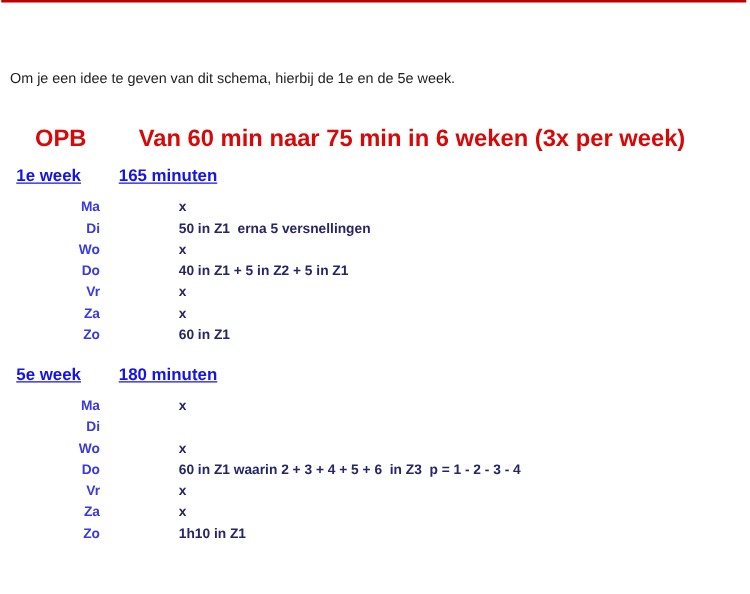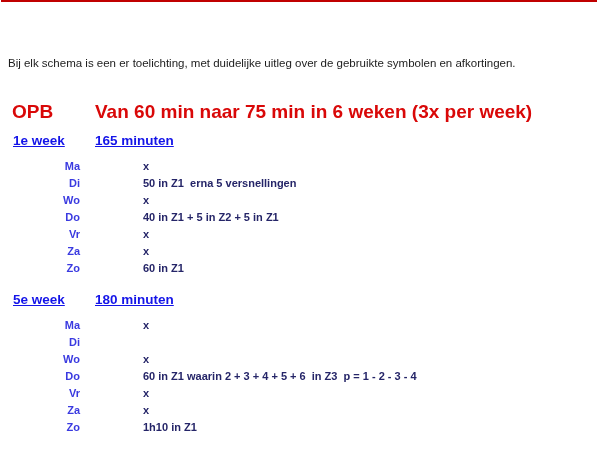--- a/index.html
+++ b/index.html
@@ -22,21 +22,21 @@
     height: 2px;
     background: #c00000;
   }
   .intro {
     margin: 56px 0 0 8px;
     font-size: 11.5px;
     line-height: 15px;
     color: #1c1c1c;
   }
   .doc-header {
-    margin: 29px 0 0 12px;
+    margin: 29px 0 0 28px;
   }
   .doc-header-row {
     display: flex;
     align-items: baseline;
     font-size: 19px;
     font-weight: bold;
     color: #d90808;
     line-height: 23px;
   }
   .doc-code {
@@ -90,21 +90,21 @@
     color: #252568;
     white-space: pre;
   }
 </style>
 </head>
 <body>
 
 <div class="top-rule"></div>
 
 <div class="intro">
-  <div>Bij elk schema is een er toelichting, met duidelijke uitleg over de gebruikte symbolen en afkortingen.</div>
+  <div>Om je een idee te geven van dit schema, hierbij de 1e en de 5e week.</div>
 </div>
 
 <div class="doc-header">
   <div class="doc-header-row">
     <span class="doc-code">OPB</span>
     <span class="doc-title">Van 60 min naar 75 min in 6 weken (3x per week)</span>
   </div>
 </div>
 
 <div class="week-block-1">

